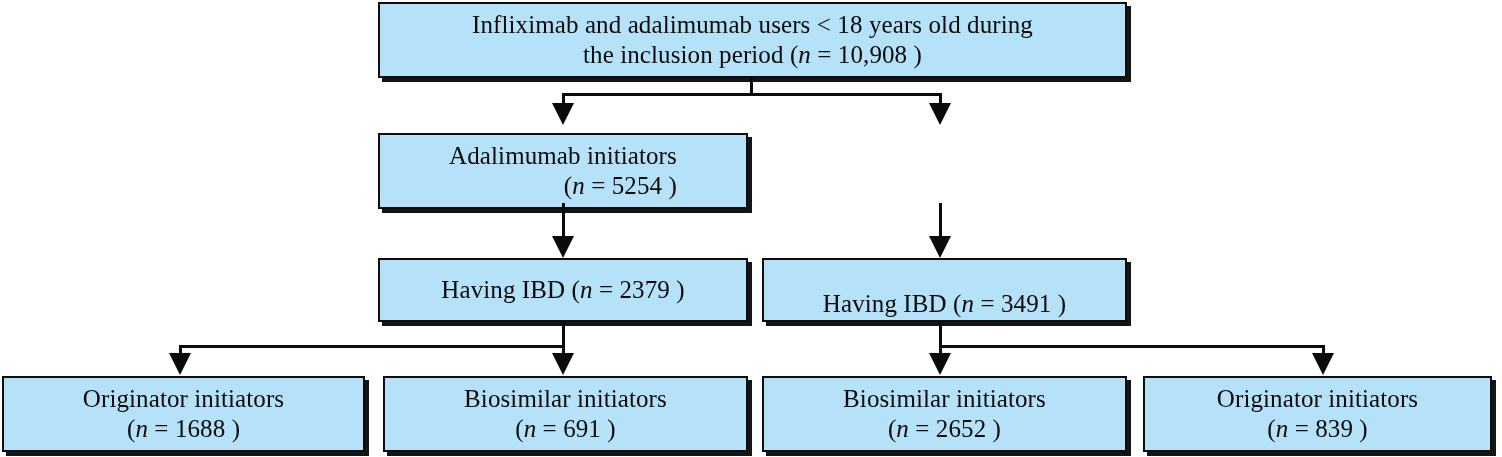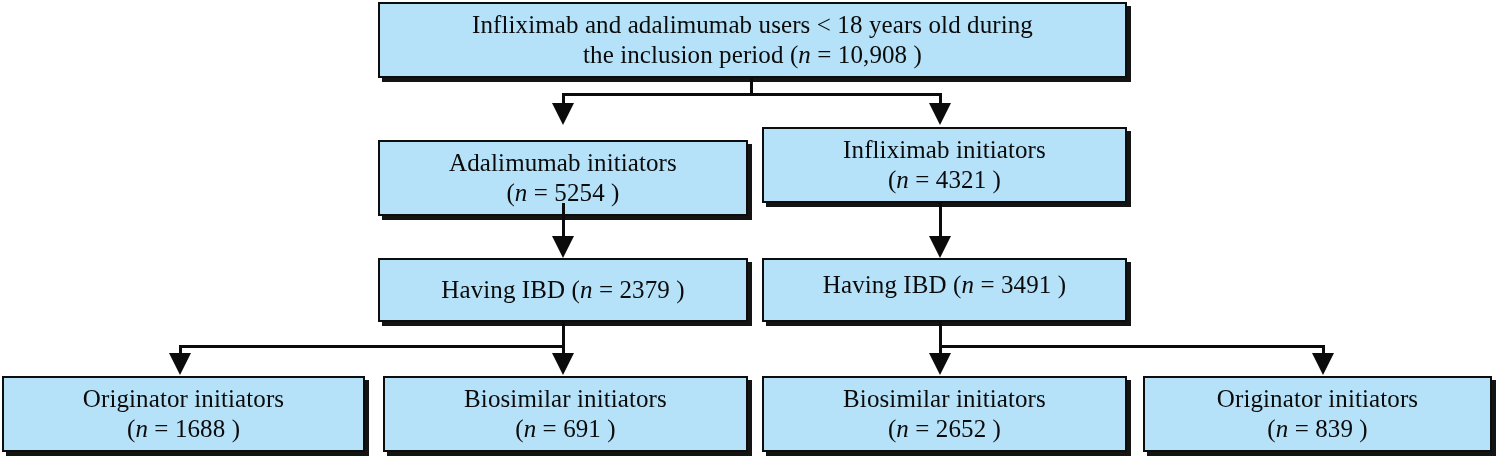--- a/index.html
+++ b/index.html
@@ -22,21 +22,21 @@
     border: 2px solid #0d0d0d;
     box-shadow: 4px 4px 0 0 #141414;
     display: flex;
     align-items: center;
     justify-content: center;
     text-align: center;
     color: #0b0b0b;
     font-size: 25px;
     line-height: 1.22;
     letter-spacing: 0.1px;
-    padding: 20px 6px;
+    padding: 1px 6px;
   }
   .node .txt {
     display: block;
     white-space: pre-line;
   }
   .node em {
     font-style: italic;
   }
   
   .vline {
@@ -68,27 +68,23 @@
 the inclusion period (<em>n</em> = 10,908 )</span>
   </div>
 
   <div class="vline" style="left:750px; top:78px; height:18px;"></div>
   <div class="hline" style="left:562px; top:93px; width:380px;"></div>
   <div class="vline" style="left:562px; top:93px; height:12px;"></div>
   <div class="arrowhead" style="left:552px; top:103px;"></div>
   <div class="vline" style="left:939px; top:93px; height:12px;"></div>
   <div class="arrowhead" style="left:929px; top:103px;"></div>
 
-  <div class="node" style="left:378px; top:140px; width:370px; height:76px;">
+  <div class="node" style="left:378px; top:133px; width:370px; height:76px;text-align:right;">
     <span class="txt">Adalimumab initiators
 (<em>n</em> = 5254 )</span>
-  </div>
-  <div class="node" style="left:762px; top:127px; width:365px; height:76px;">
-    <span class="txt">Infliximab initiators
-(<em>n</em> = 4321 )</span>
   </div>
 
   <div class="vline" style="left:562px; top:203px; height:36px;"></div>
   <div class="arrowhead" style="left:552px; top:236px;"></div>
   <div class="vline" style="left:939px; top:203px; height:36px;"></div>
   <div class="arrowhead" style="left:929px; top:236px;"></div>
 
   <div class="node" style="left:378px; top:258px; width:370px; height:64px;">
     <span class="txt">Having IBD (<em>n</em> = 2379 )</span>
   </div>

